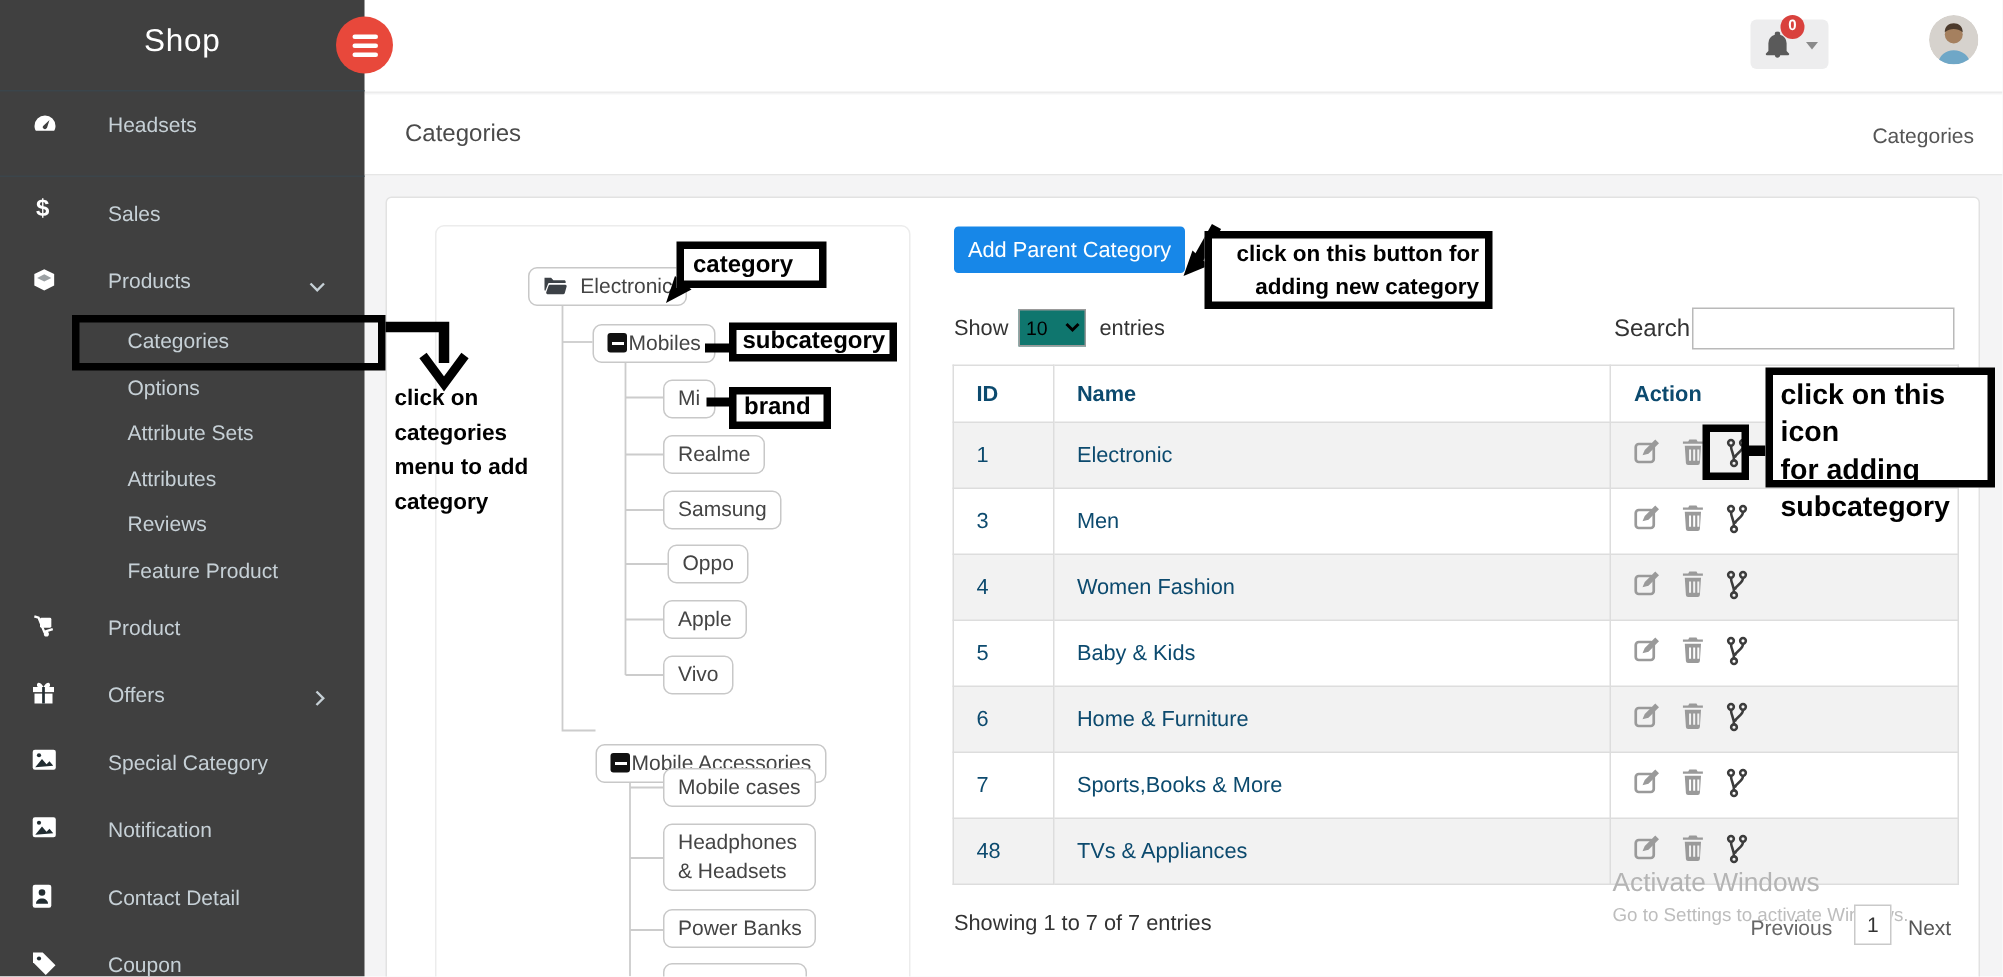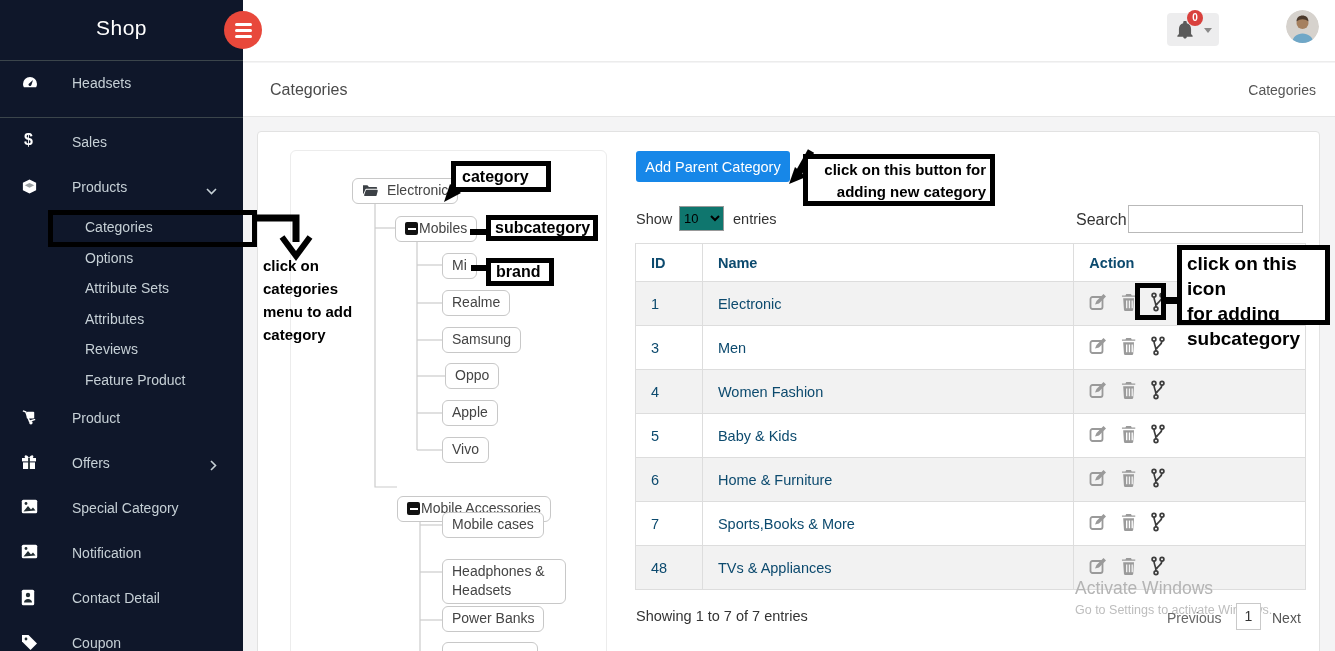--- a/index.html
+++ b/index.html
@@ -4,21 +4,21 @@
 <style>
   * { box-sizing: border-box; margin: 0; padding: 0; }
   html,body { width:1335px; height:651px; }
   body {
     position: relative; overflow: hidden;
     font-family: "Liberation Sans", sans-serif;
     background: #f4f4f5; color:#333;
   }
 
   
-  .sidebar { position:absolute; left:0; top:0; width:243px; height:651px; background:#0f172a; z-index:2; }
+  .sidebar { position:absolute; left:0; top:0; width:243px; height:651px; background:#404040; z-index:2; }
   .brand { position:absolute; top:16px; left:0; width:243px; text-align:center; color:#fff; font-size:21px; letter-spacing:.5px; }
   .sb-divider { position:absolute; left:0; width:243px; height:1px; background:#3b454b; }
   .sb-item { position:absolute; left:0; width:243px; height:26px; color:#c6d0d6; font-size:14px; cursor:pointer; }
   .sb-item .ic { position:absolute; left:21px; top:2px; width:18px; height:18px; }
   .sb-item .lbl { position:absolute; left:72px; top:3px; }
   .sb-sub .lbl { left:85px; }
   .chev { position:absolute; right:26px; top:6px; }
   .toggle-btn { position:absolute; left:224px; top:11px; width:38px; height:38px; border-radius:50%;
     background:#e8483b; z-index:30; cursor:pointer; }
   .toggle-btn .bar { position:absolute; left:11px; width:17px; height:3px; background:#fff; border-radius:2px; }
@@ -40,21 +40,21 @@
   .tree-panel { position:absolute; left:290px; top:150px; width:317px; height:520px; background:#fff;
     border:1px solid #ececec; border-radius:6px; z-index:1; }
 
   
   .tnode { position:absolute; background:#fff; border:1px solid #c8c8c8; border-radius:6px;
     font-size:14px; color:#444; padding:2px 9px 3px 9px; line-height:19px; white-space:nowrap; z-index:2; cursor:pointer; }
   .tnode .minus-sq { display:inline-block; width:13px; height:13px; background:#111; border-radius:2px;
     position:relative; vertical-align:-2px; margin-right:1px; }
   .tnode .minus-sq::after { content:""; position:absolute; left:2.5px; top:5.5px; width:8px; height:2px; background:#fff; }
   .tnode svg { vertical-align:-2px; margin-right:5px; }
-  .wrapnode { white-space:normal; width:124px;margin-top:10px; }
+  .wrapnode { white-space:normal; width:102px; }
 
   
   .btn-add { position:absolute; left:636px; top:151px; width:154px; height:31px; background:#1787e8; color:#fff;
     font-size:14.5px; border:none; border-radius:3px; cursor:pointer; font-family:"Liberation Sans",sans-serif; z-index:1; }
   .show-label { position:absolute; left:636px; top:211px; font-size:14.5px; z-index:1; }
   .page-size { position:absolute; left:679px; top:206px; width:45px; height:25px; font-size:13px;
     border:1px solid #999; background:#0f766e; z-index:1; }
   .entries-label { position:absolute; left:733px; top:211px; font-size:14.5px; z-index:1; }
   .search-label { position:absolute; left:1076px; top:211px; font-size:16px; z-index:1; }
   .search-input { position:absolute; left:1128px; top:205px; width:175px; height:28px; border:1px solid #b9b9b9;

